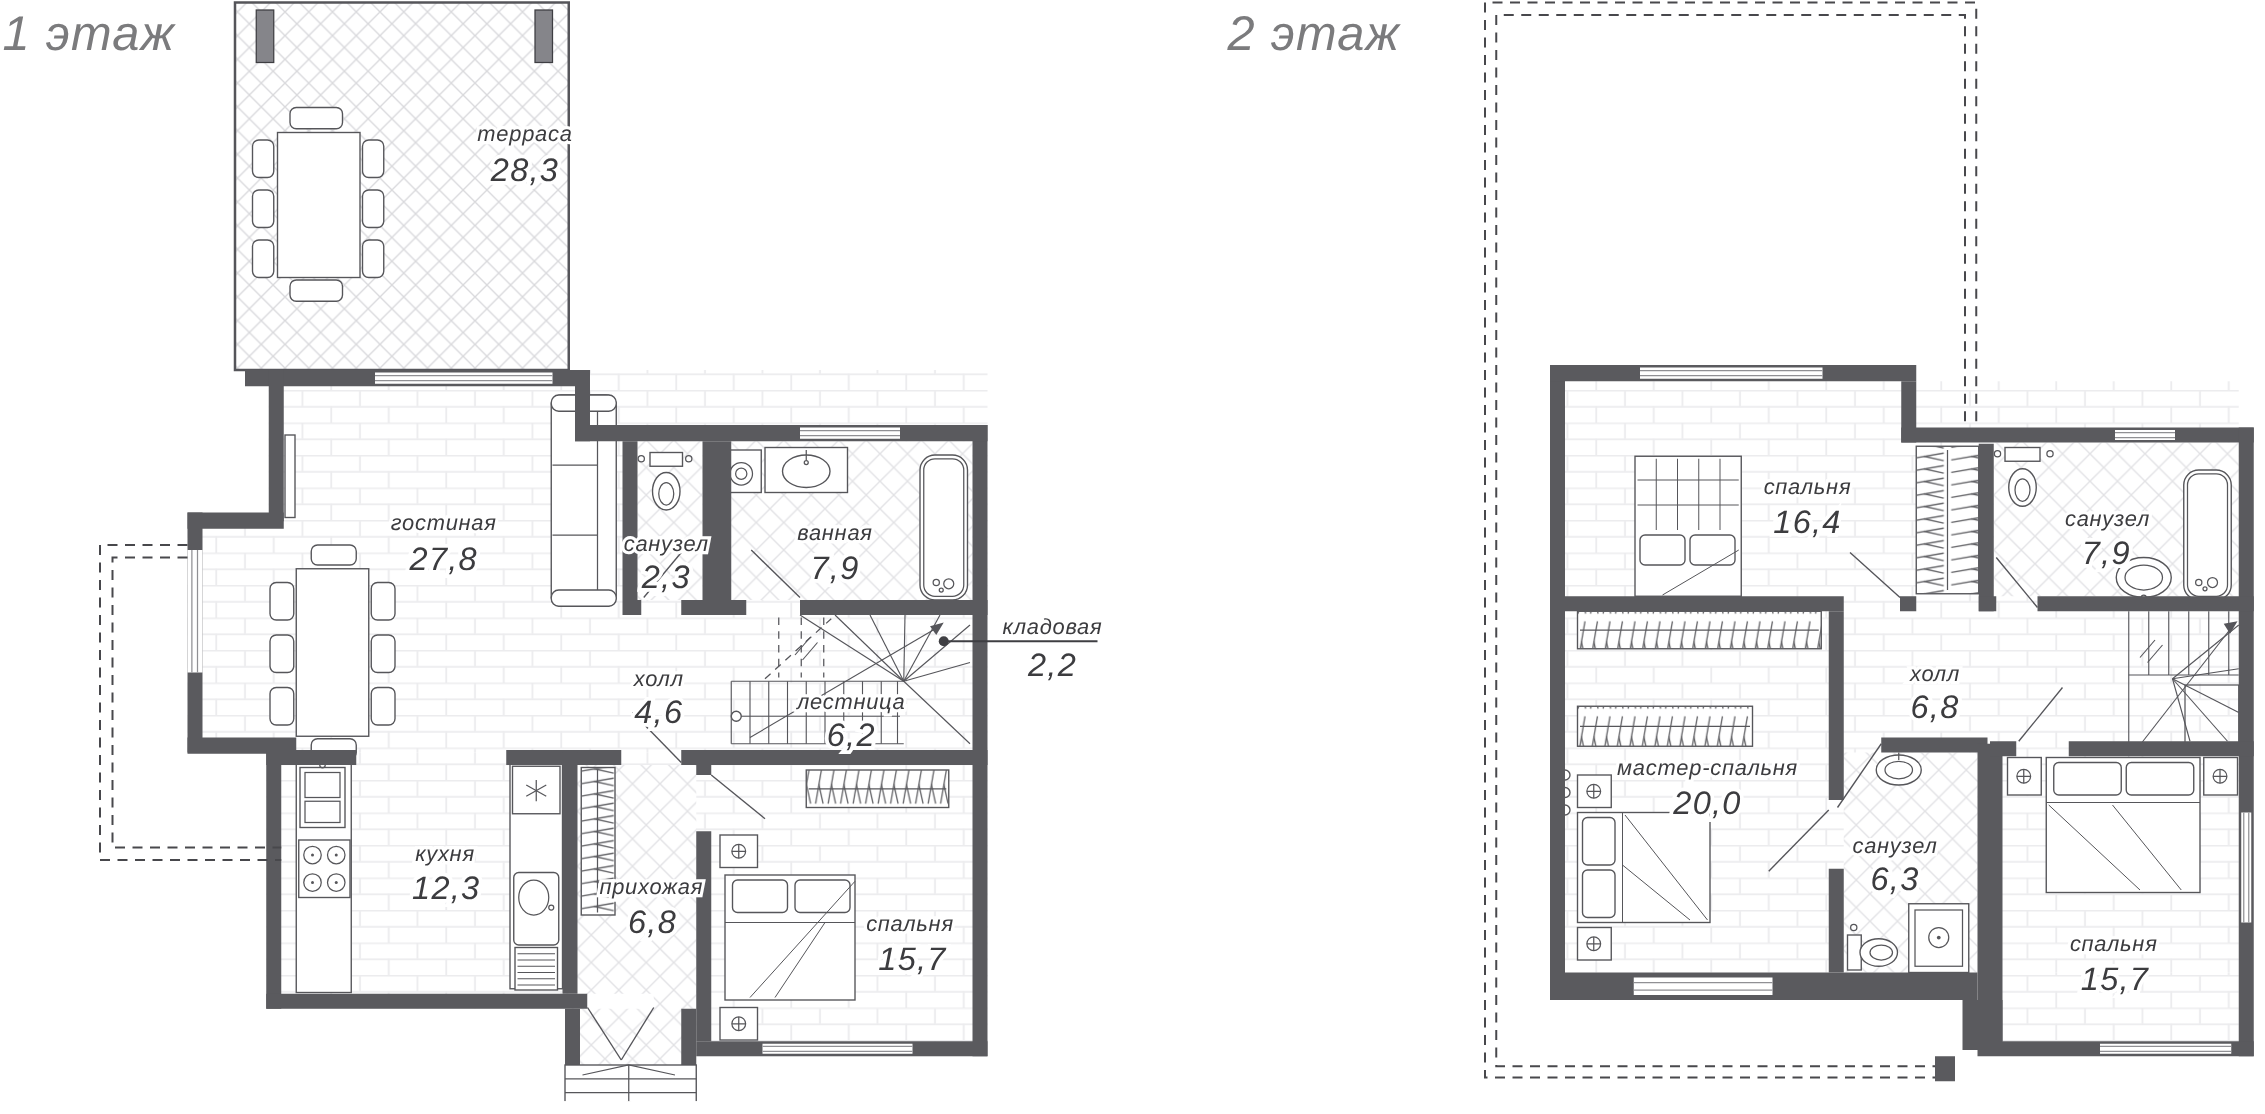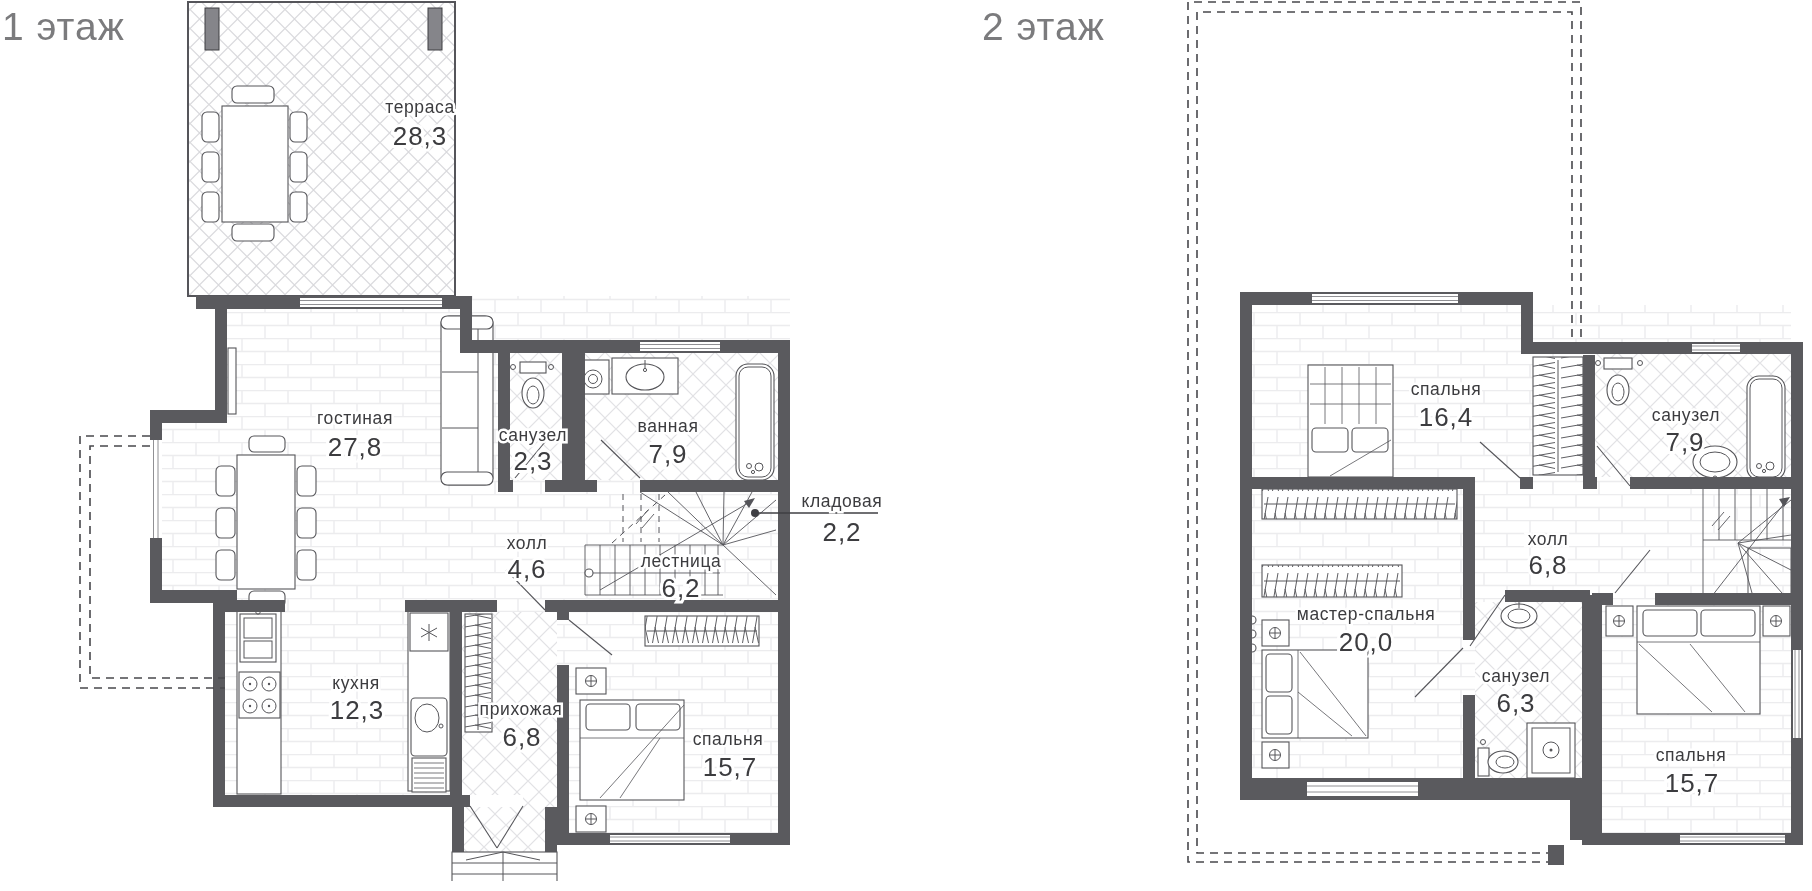--- a/index.html
+++ b/index.html
@@ -1,21 +1,21 @@
 <!DOCTYPE html>
 <html style="--wall: #5a5a5e; --wall-edge: #3f3f43; --pillar: #85858a; --label: #3c3c3f; --title: #7b7b7d;"><head>
 <meta charset="utf-8">
 <style>
   :root{
     --bg:#ffffff; --wall:#5a5a5e; --wall-edge:#3f3f43; --pillar:#85858a;
     --label:#3c3c3f; --title:#7b7b7d; --furn:#56565a; --thin:#6a6a6e;
   }
   html,body{margin:0;padding:0;background:var(--bg);}
   .stage{position:relative;width:1812px;height:881px;background:var(--bg);overflow:hidden;
-         font-family:"Liberation Sans", sans-serif;}
+         font-family:"Liberation Sans", sans-serif;font-style:italic;}
   svg{display:block}
   .title{font-size:39px;fill:var(--title);letter-spacing:1px;}
   .rname{font-size:17.5px;fill:var(--label);letter-spacing:.6px;text-anchor:middle;
          paint-order:stroke fill;stroke:#ffffff;stroke-width:5px;}
   .rnum{font-size:26px;fill:var(--label);letter-spacing:1px;text-anchor:middle;
         paint-order:stroke fill;stroke:#ffffff;stroke-width:6px;}
   .w{fill:var(--wall);}
   .fw{fill:#ffffff;stroke:var(--furn);stroke-width:1.1;}
   .fl{fill:none;stroke:var(--furn);stroke-width:1;}
   .fthin{fill:none;stroke:var(--furn);stroke-width:.8;}

